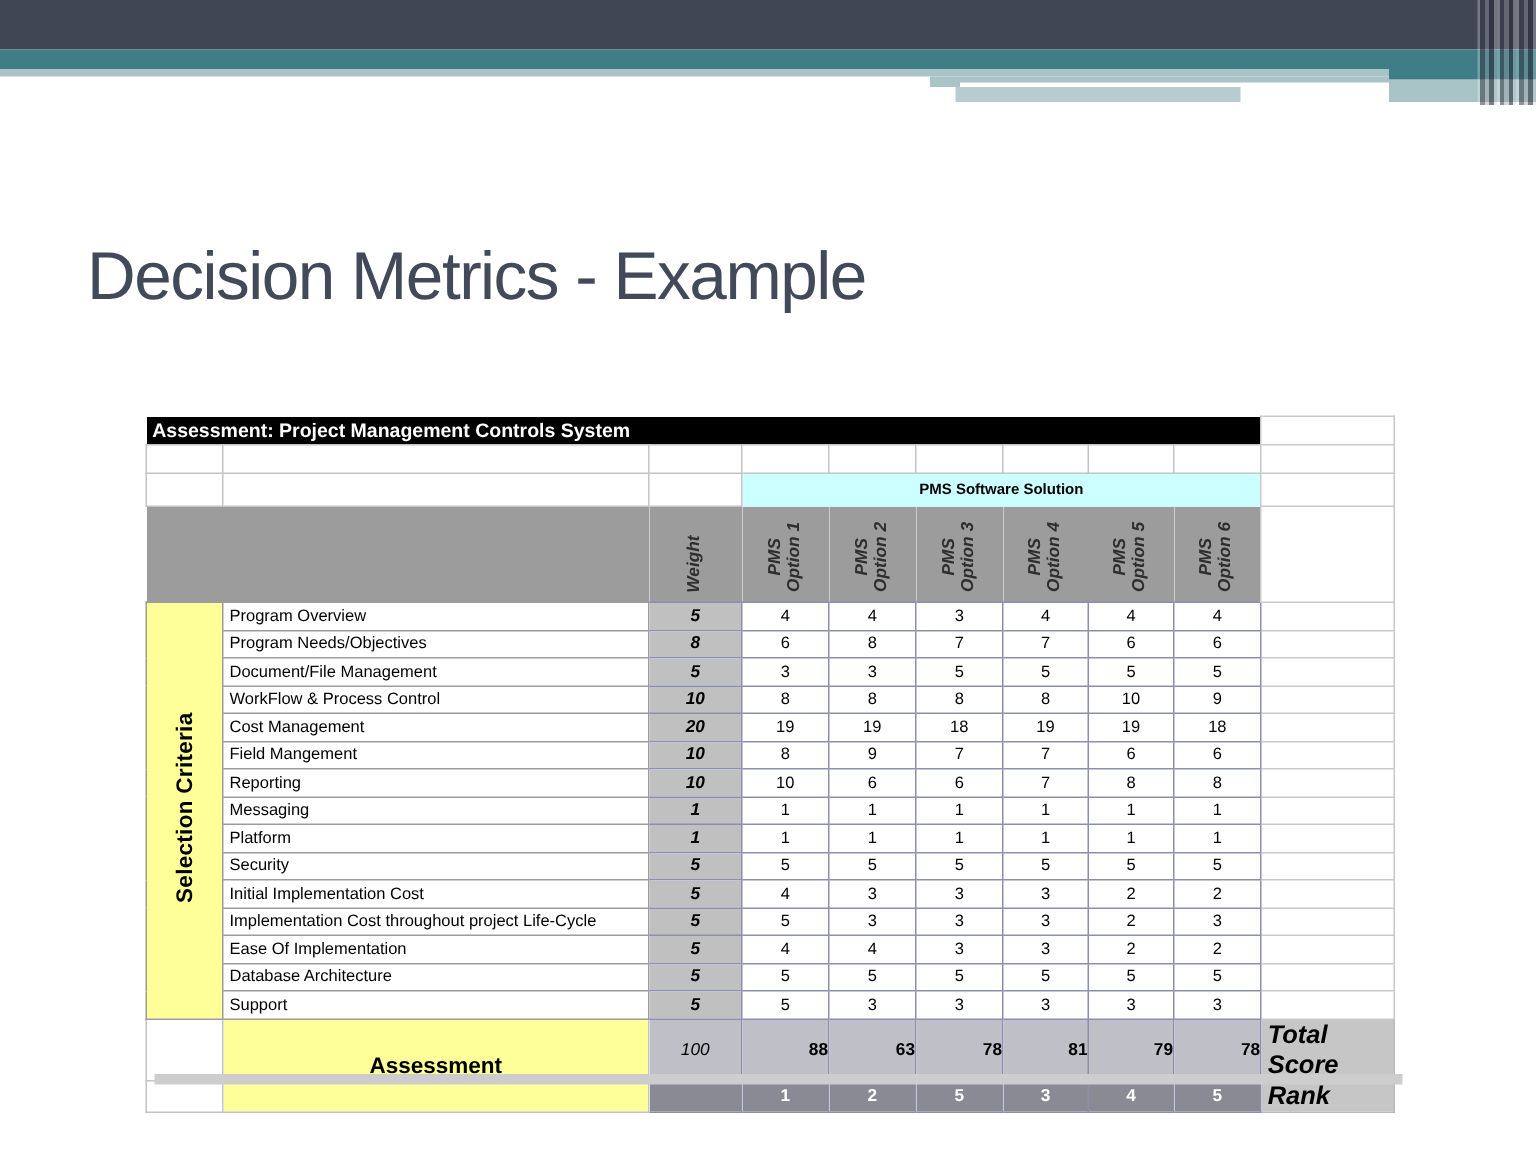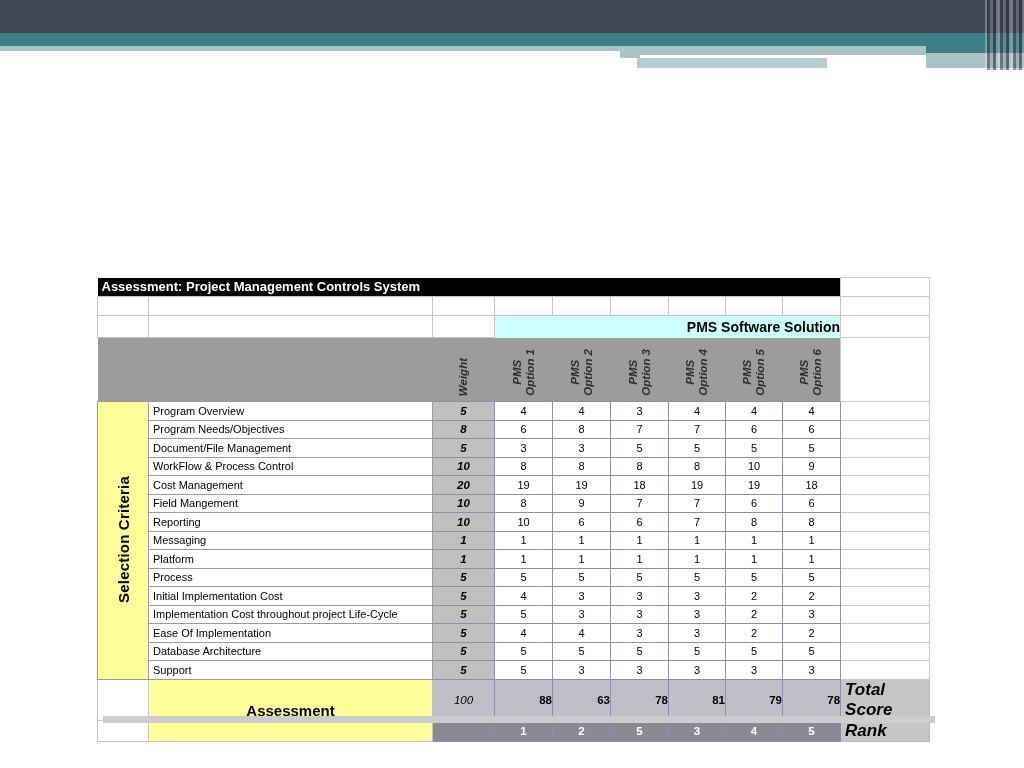--- a/index.html
+++ b/index.html
@@ -28,21 +28,21 @@
   
   .tbl-wrap{position:absolute;left:97px;top:277px;}
   table{border-collapse:collapse;table-layout:fixed;width:832px;font-size:11px;color:#000;}
   td{padding:0;overflow:hidden;vertical-align:middle;}
   tr.r1{height:19px;} tr.r2{height:19px;} tr.r3{height:22px;} tr.r4{height:64px;}
   tr.crit-row{height:18.5px;} tr.rfoot{height:19px;}
 
   .hdr-black{background:var(--header-bg,#000);color:var(--header-text,#fff);
              font-weight:bold;font-size:13px;text-align:left;padding-left:4px;margin-top:40px;}
   .lt{background:#fff;border:1px solid #c4c4c4;}
-  .cyan{background:var(--group-header-bg,#CCFFFF);font-weight:bold;font-size:14px;text-align:right;}
+  .cyan{background:var(--group-header-bg,#CCFFFF);font-weight:bold;font-size:10px;text-align:center;}
   .band{background:var(--band-bg,#9C9C9C);}
   .vcell{vertical-align:bottom;text-align:center;padding-bottom:3px;}
   .vtext{display:inline-block;writing-mode:vertical-rl;transform:rotate(180deg);white-space:pre-line;}
   .band-label{font-style:italic;font-weight:bold;font-size:11.5px;line-height:1.12;color:#2e2e2e;}
   .side-yellow{background:var(--side-bg,#FFFF99);text-align:center;vertical-align:middle;
                border:1px solid #9c9c9c;}
   .side-label{font-weight:bold;font-size:15px;color:#000;letter-spacing:.2px;}
   .c-name{background:#fff;text-align:left;padding-left:4px;border:1px solid #9c9c9c;font-size:11px;}
   .c-weight{background:var(--weight-col-bg,#C0C0C0);font-weight:bold;font-style:italic;
             text-align:center;border:1px solid var(--grid-blue,#8D8DAD);font-size:11.5px;}
@@ -69,20 +69,21 @@
   <div class="bar-dark"></div>
   <div class="bar-teal"></div>
   <div class="bar-light"></div>
   <div class="strip-mid"></div>
   <div class="white-line"></div>
   <div class="strip-low"></div>
   <div class="corner-teal"></div>
   <div class="corner-light"></div>
   <div class="corner-stripes"></div>
 
+  <div class="title">Decision Metrics - Example</div>
 
   <div class="tbl-wrap">
     <table>
       <colgroup>
         <col style="width:51px">
           <col style="width:284px">
           <col style="width:62px">
         <col style="width:58px">
           <col style="width:58px">
           <col style="width:58px">
@@ -241,21 +242,21 @@
             <td class="c-weight">1</td>
             <td class="c-score">1</td>
             <td class="c-score">1</td>
             <td class="c-score">1</td>
             <td class="c-score">1</td>
             <td class="c-score">1</td>
             <td class="c-score">1</td>
             <td class="c-j"></td>
           </tr>
           <tr class="crit-row">
-            <td class="c-name">Process</td>
+            <td class="c-name">Security</td>
             <td class="c-weight">5</td>
             <td class="c-score">5</td>
             <td class="c-score">5</td>
             <td class="c-score">5</td>
             <td class="c-score">5</td>
             <td class="c-score">5</td>
             <td class="c-score">5</td>
             <td class="c-j"></td>
           </tr>
           <tr class="crit-row">

